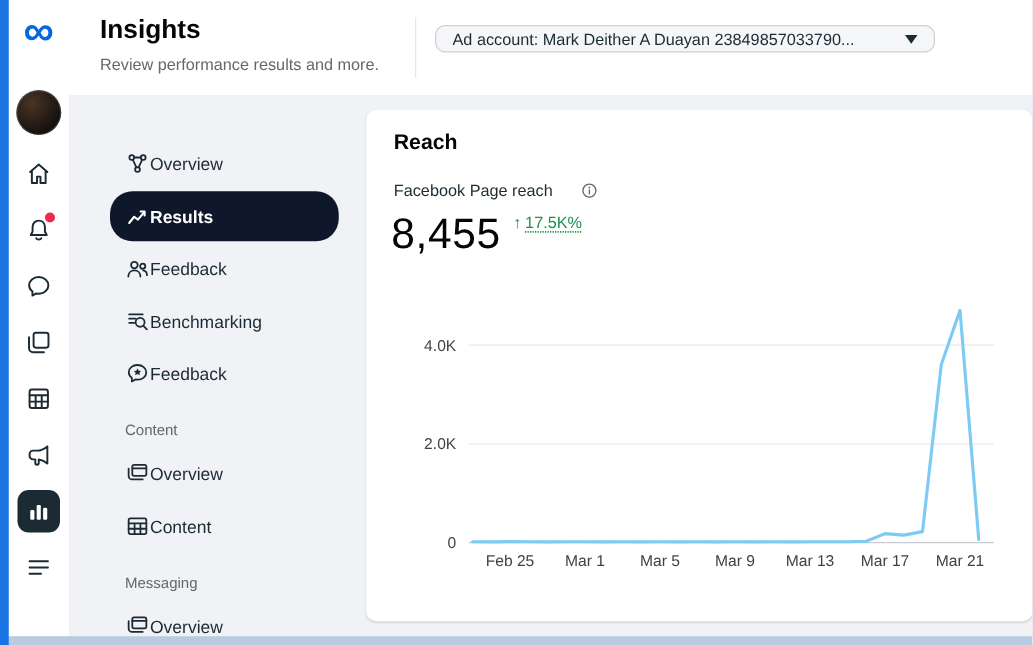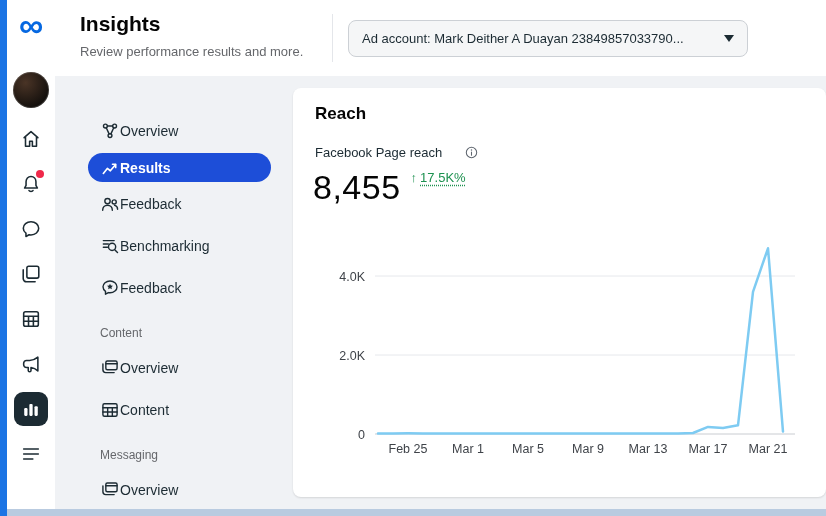--- a/index.html
+++ b/index.html
@@ -31,34 +31,34 @@
   .icn{fill:none;stroke:currentColor;stroke-width:1.7;stroke-linecap:round;stroke-linejoin:round;}
   .icn .fill{fill:currentColor;stroke:none;}
   .icn.bars rect{fill:#fff;stroke:none;}
   .icn.bold{stroke-width:2;}
 
   
   .header{position:absolute;left:55px;top:0;right:0;height:76px;background:#fff;}
   .hd-title{position:absolute;left:25px;top:12px;font-size:21px;font-weight:700;color:#050505;}
   .hd-sub{position:absolute;left:25px;top:44px;font-size:13px;color:#65676b;}
   .hd-divider{position:absolute;left:277px;top:14px;width:1px;height:48px;background:#e4e6ea;}
-  .ad-btn{position:absolute;left:293px;top:20px;width:400px;height:37px;box-sizing:border-box;
+  .ad-btn{position:absolute;left:293px;top:20px;width:400px;height:22px;box-sizing:border-box;
           display:flex;align-items:center;justify-content:space-between;gap:10px;
           background:#f5f6f7;border:1px solid #ccd0d5;border-radius:8px;padding:0 13px;
           font-family:inherit;font-size:13px;color:#1c2b33;cursor:pointer;}
   .ad-txt{white-space:nowrap;overflow:hidden;}
   .caret{width:0;height:0;border-left:5.5px solid transparent;border-right:5.5px solid transparent;
          border-top:7px solid #1c2b33;flex:none;}
 
   
   .nav{position:absolute;left:88px;top:110px;width:183px;}
   .nav-item{height:42px;display:flex;align-items:center;padding:0 12px;box-sizing:border-box;
             border-radius:8px;font-size:14px;color:#1c2b33;cursor:pointer;}
   .nav-item svg{width:20px;height:20px;flex:none;}
-  .nav-item.selected{background:#1d4ed8;color:#fff;height:29px;margin:1px 0;border-radius:18px;}
+  .nav-item.selected{background:#0f172a;color:#fff;height:40px;margin:1px 0;border-radius:18px;}
   .nav-item.selected .nlabel{font-weight:700;}
   .nlabel{font-weight:500;}
   .nav-section{height:38px;display:flex;align-items:flex-end;padding:0 12px 7px;box-sizing:border-box;
                font-size:12px;color:#65676b;}
 
   
   .card{position:absolute;left:293px;top:88px;right:0;height:409px;background:#fff;
         border-radius:8px;box-shadow:0 1px 2px rgba(0,0,0,.12);}
   .card-title{position:absolute;left:22px;top:16px;font-size:17px;font-weight:700;color:#050505;}
   .metric-row{position:absolute;left:22px;top:57px;display:flex;align-items:center;gap:22px;

